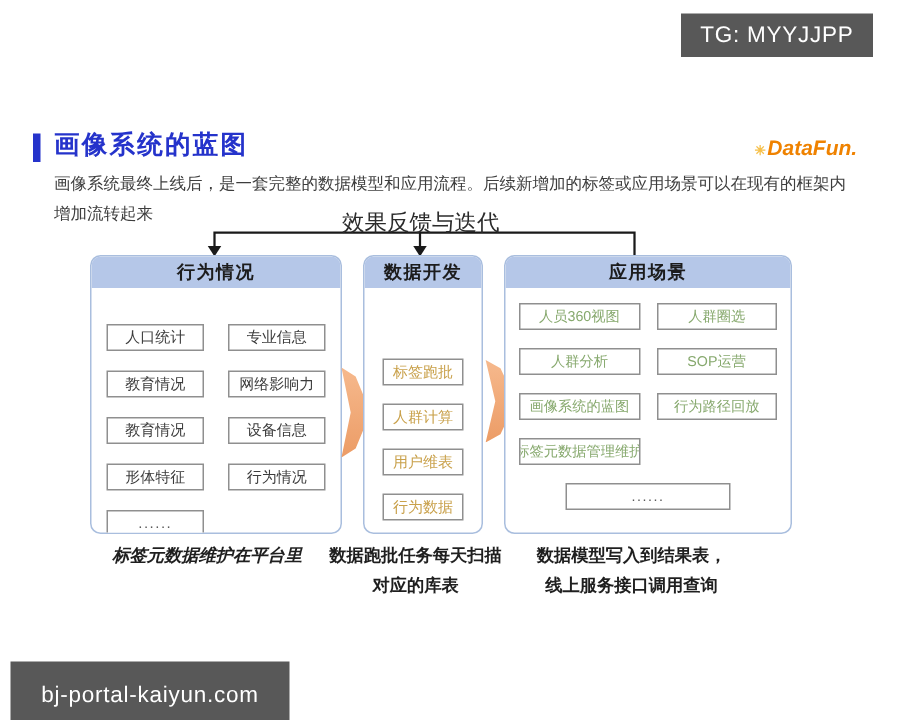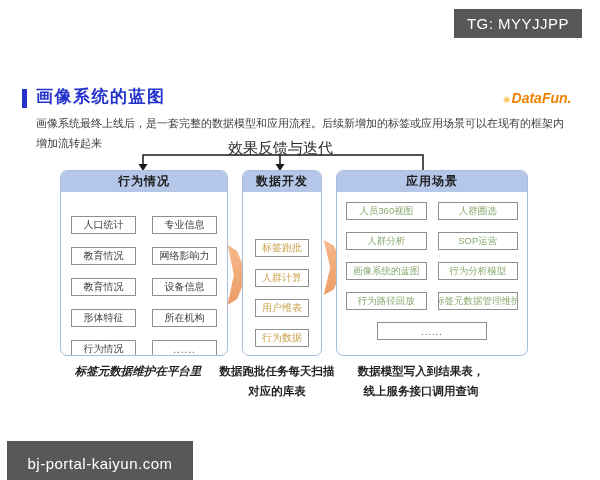--- a/index.html
+++ b/index.html
@@ -119,21 +119,20 @@
   <div class="panel panel-1">
     <div class="panel-header">行为情况</div>
     <div class="panel-body-grid">
       <div class="item-box">人口统计</div>
       <div class="item-box">专业信息</div>
       <div class="item-box">教育情况</div>
       <div class="item-box">网络影响力</div>
       <div class="item-box">教育情况</div>
       <div class="item-box">设备信息</div>
       <div class="item-box">形体特征</div>
-      <div class="item-box">所在机构</div>
       <div class="item-box">行为情况</div>
       <div class="item-box dots">......</div>
     </div>
   </div>
 
   <div class="flow-arrow flow-arrow-1"></div>
 
   <div class="panel panel-2">
     <div class="panel-header">数据开发</div>
     <div class="panel-body-col">
@@ -148,21 +147,20 @@
   <div class="flow-arrow flow-arrow-2"></div>
 
   <div class="panel panel-3">
     <div class="panel-header">应用场景</div>
     <div class="panel-body-grid">
       <div class="item-box green">人员360视图</div>
       <div class="item-box green">人群圈选</div>
       <div class="item-box green">人群分析</div>
       <div class="item-box green">SOP运营</div>
       <div class="item-box green">画像系统的蓝图</div>
-      <div class="item-box green">行为分析模型</div>
       <div class="item-box green">行为路径回放</div>
       <div class="item-box green">标签元数据管理维护</div>
       <div class="item-box dots span2">......</div>
     </div>
   </div>
 
   <div class="caption caption-1">
     <div>标签元数据维护在平台里</div>
   </div>
   <div class="caption caption-2">

